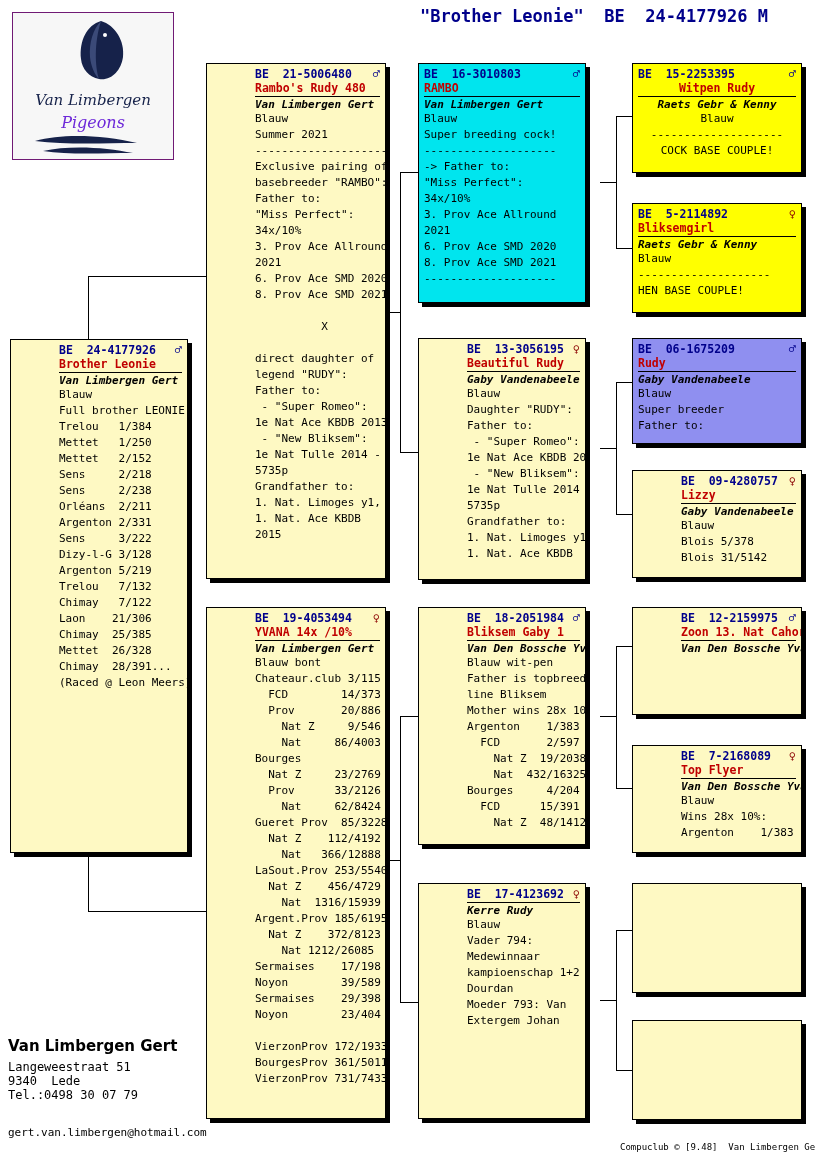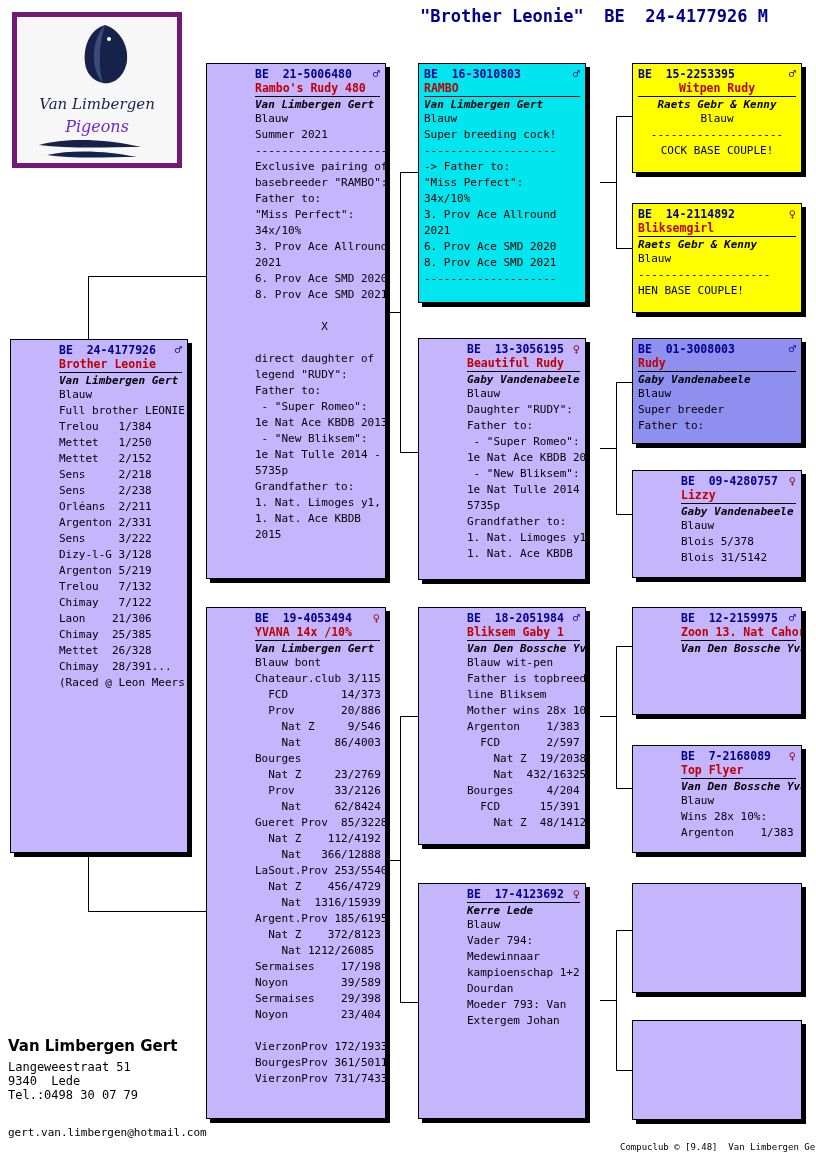--- a/index.html
+++ b/index.html
@@ -16,21 +16,21 @@
   #page-title{
     position:absolute;left:420px;top:6px;
     font-family:"DejaVu Sans Mono", monospace;
     font-size:17px;font-weight:bold;color:#00008b;
     white-space:pre;
   }
 
   
   #logo-box{
     position:absolute;left:12px;top:12px;width:160px;height:146px;
-    border:5px solid #701a75;background:#f7f7f7;
+    border:1px solid #701a75;background:#f7f7f7;
     overflow:hidden;
   }
   #logo-box .pigeon{position:absolute;left:48px;top:6px;}
   #logo-box .brandline{
     position:absolute;left:0;top:78px;width:160px;text-align:center;
     font-family:"DejaVu Serif", serif;font-style:italic;font-size:15px;color:#16224a;
   }
   #logo-box .brandline2{
     position:absolute;left:0;top:100px;width:160px;text-align:center;
     font-family:"DejaVu Serif", serif;font-style:italic;font-size:16px;color:#6d28d9;
@@ -61,21 +61,21 @@
     font-style:italic;font-weight:bold;font-size:11px;white-space:pre;
   }
   .card .body{
     white-space:pre;font-size:11px;line-height:16px;
   }
 
   
   .cyan{background:#00e5ee;}
   .yellow{background:#ffff00;}
   .violet{background:#8f8ff0;}
-  .blank{background:#c4b5fd;padding-left:48px;}
+  .blank{background:#fef9c3;padding-left:48px;}
 
   
   .ln{position:absolute;background:#000;}
   .lh{height:1px;}
   .lv{width:1px;}
 
   
   #footer-name{
     position:absolute;left:8px;top:1037px;
     font-family:"DejaVu Sans", sans-serif;font-weight:bold;font-size:15px;
@@ -311,21 +311,21 @@
   FCD      15/391
     Nat Z  48/1412</div>
 </div>
 
 <div class="card blank" style="left:418px;top:883px;width:168px;height:236px;">
   <div class="ring">
     <span>BE  17-4123692</span>
     <span class="sex sex-f">♀</span>
   </div>
   <div class="name"></div>
-  <div class="breeder">Kerre Lede</div>
+  <div class="breeder">Kerre Rudy</div>
   <div class="body">Blauw
 Vader 794:
 Medewinnaar
 kampioenschap 1+2
 Dourdan
 Moeder 793: Van
 Extergem Johan</div>
 </div>
 
 <div class="card yellow" style="left:632px;top:63px;width:170px;height:110px;text-align:center;">
@@ -335,33 +335,33 @@
   </div>
   <div class="name">Witpen Rudy</div>
   <div class="breeder">Raets Gebr &amp; Kenny</div>
   <div class="body">Blauw
 --------------------
 COCK BASE COUPLE!</div>
 </div>
 
 <div class="card yellow" style="left:632px;top:203px;width:170px;height:110px;">
   <div class="ring">
-    <span>BE  14-2114892</span>
+    <span>BE  5-2114892</span>
     <span class="sex sex-f">♀</span>
   </div>
   <div class="name">Bliksemgirl</div>
   <div class="breeder">Raets Gebr &amp; Kenny</div>
   <div class="body">Blauw
 --------------------
 HEN BASE COUPLE!</div>
 </div>
 
 <div class="card violet" style="left:632px;top:338px;width:170px;height:106px;">
   <div class="ring">
-    <span>BE  01-3008003</span>
+    <span>BE  06-1675209</span>
     <span class="sex sex-m">♂</span>
   </div>
   <div class="name">Rudy</div>
   <div class="breeder">Gaby Vandenabeele</div>
   <div class="body">Blauw
 Super breeder
 Father to:</div>
 </div>
 
 <div class="card blank" style="left:632px;top:470px;width:170px;height:108px;">

